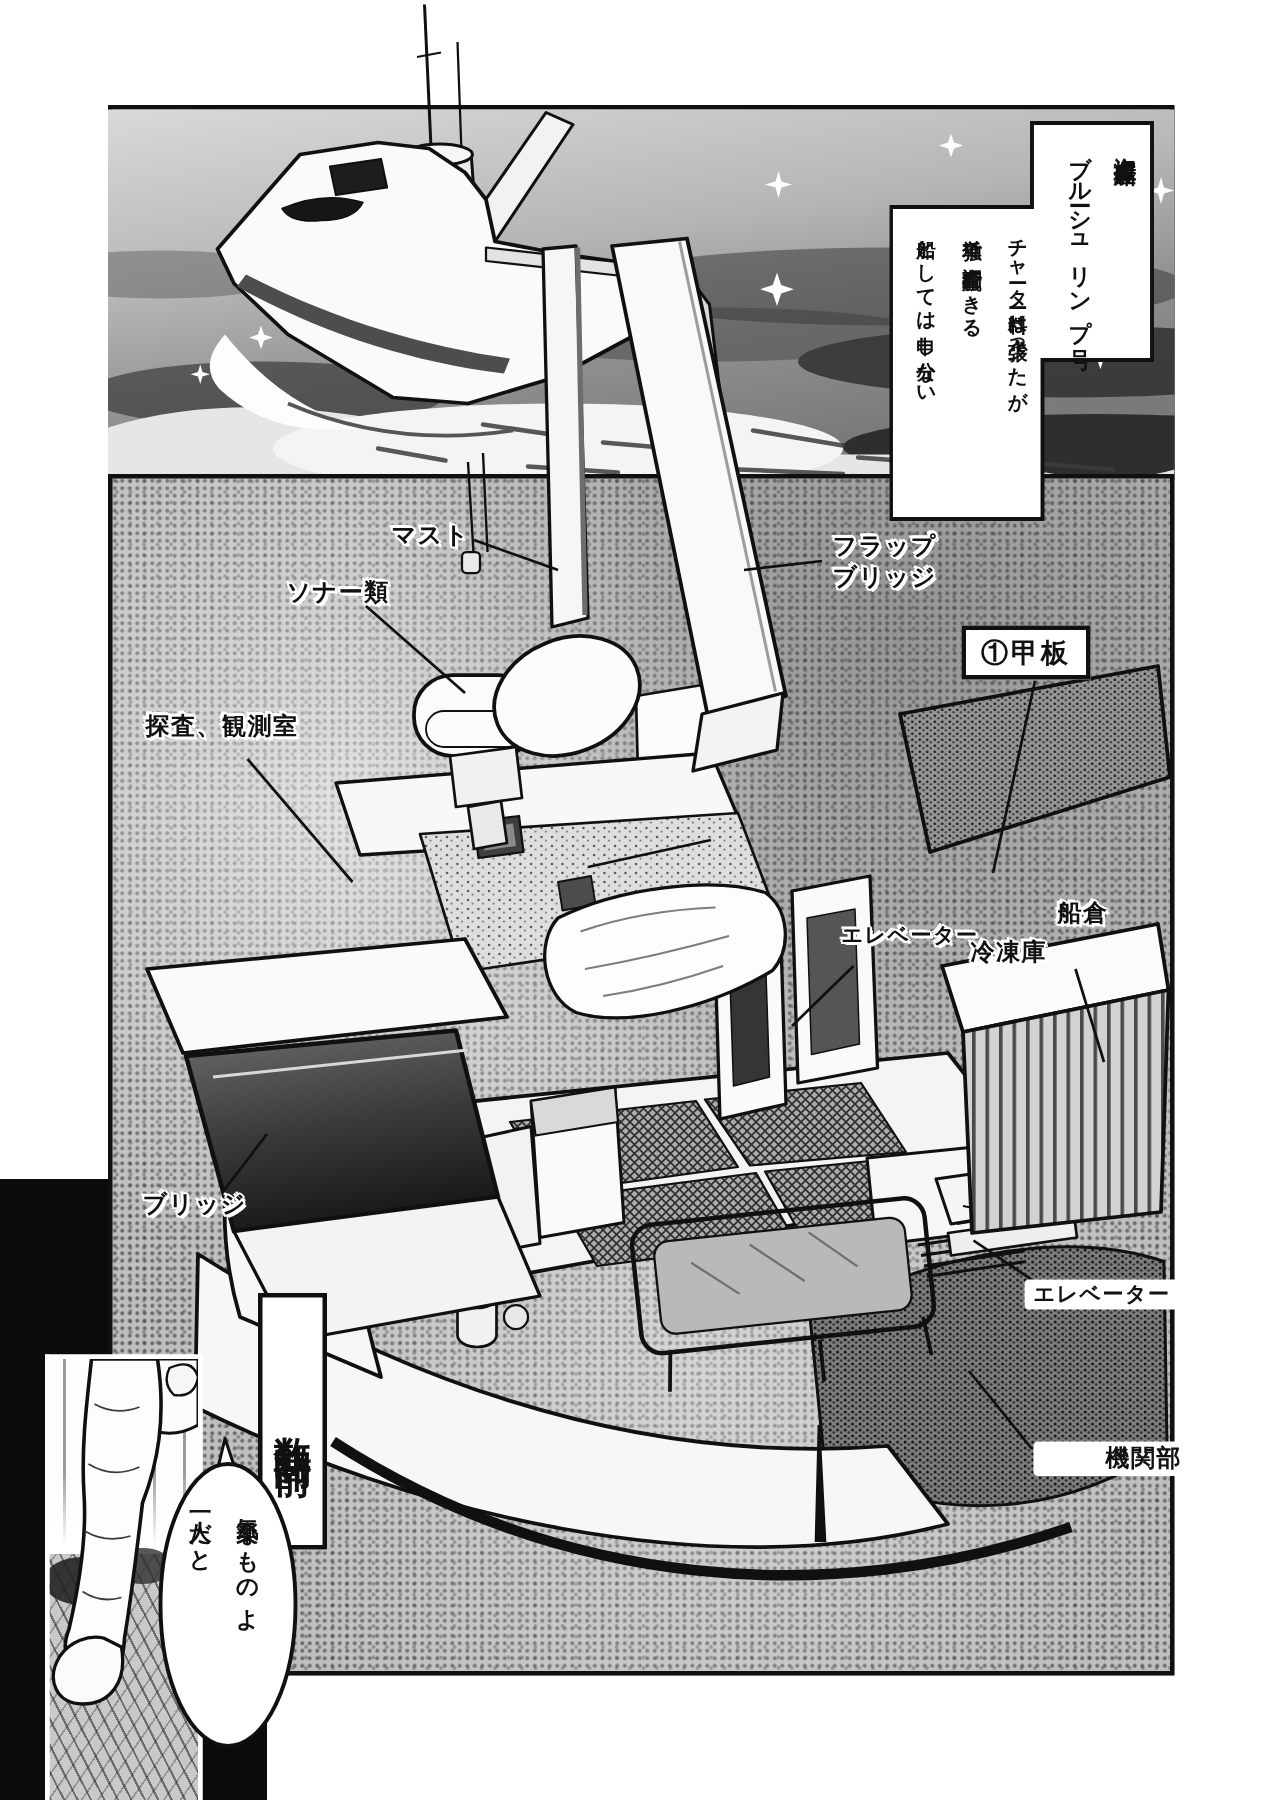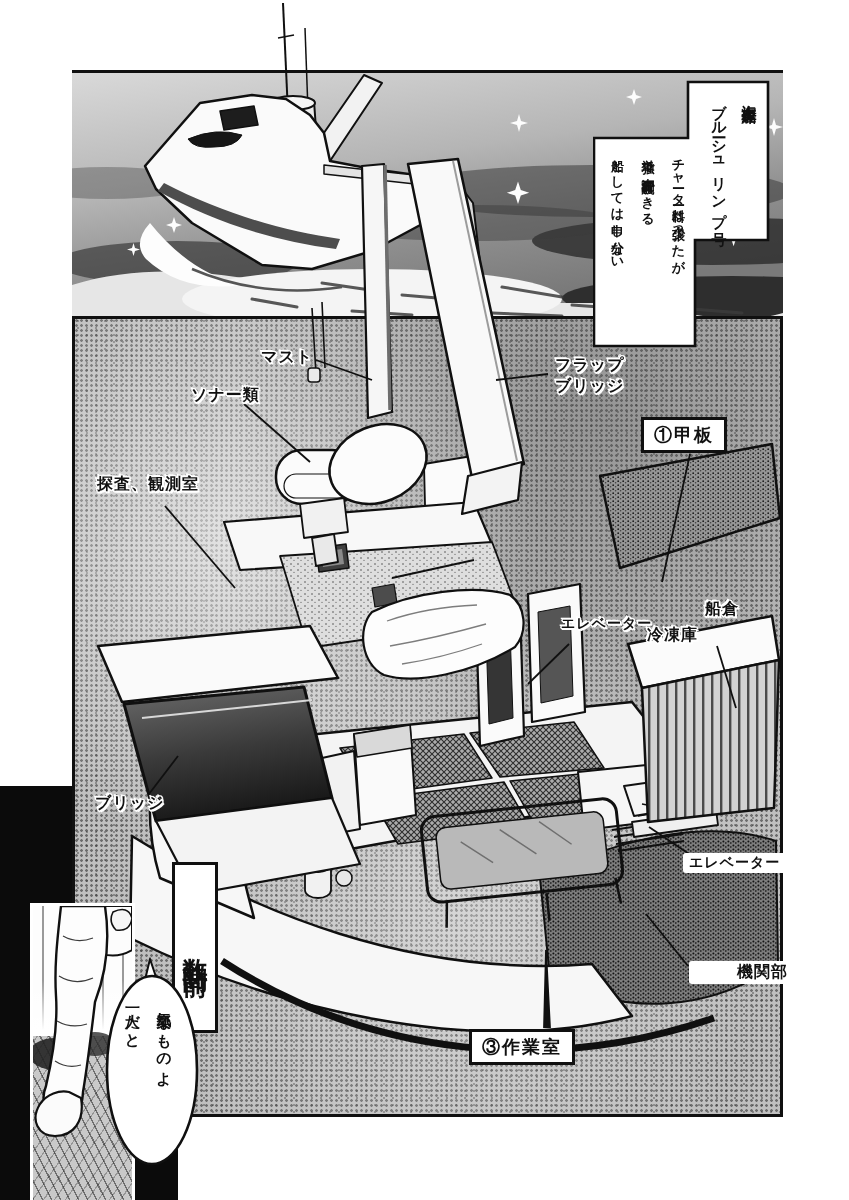--- a/index.html
+++ b/index.html
@@ -309,21 +309,20 @@
     </div>
     <div class="lbl" style="left:22px;top:155px;">探査、観測室</div>
     <div class="lbl sm" style="left:486px;top:296px;">エレベーター</div>
     <div class="lbl" style="left:584px;top:280px;margin-left:46px;">船倉</div>
     <div class="lbl" style="left:572px;top:306px;">冷凍庫</div>
     <div class="lbl" style="left:20px;top:474px;text-align:right;">ブリッジ</div>
     <div class="lbl sm lbl-bg" style="left:608px;top:534px;">エレベーター</div>
     <div class="lbl lbl-bg" style="left:614px;top:642px;padding-left:48px;">機関部</div>
 
     <div class="boxlbl" style="left:566px;top:98px;">①甲板</div>
-    <div class="boxlbl" style="left:394px;top:710px;">③作業室</div>
   </div>
 
   <svg class="caption-wrap" viewBox="0 0 178 268">
     <path d="M1,58 L95,58 L95,2 L175,2 L175,160 L102,160 L102,266 L1,266 Z" fill="#ffffff" stroke="#101010" stroke-width="2.6" stroke-linejoin="miter"></path>
   </svg>
   <div class="vtext caption-title">
     <div>海上探査船</div>
     <div>ブルーシュリンプ号</div>
   </div>
   <div class="vtext caption-body">

